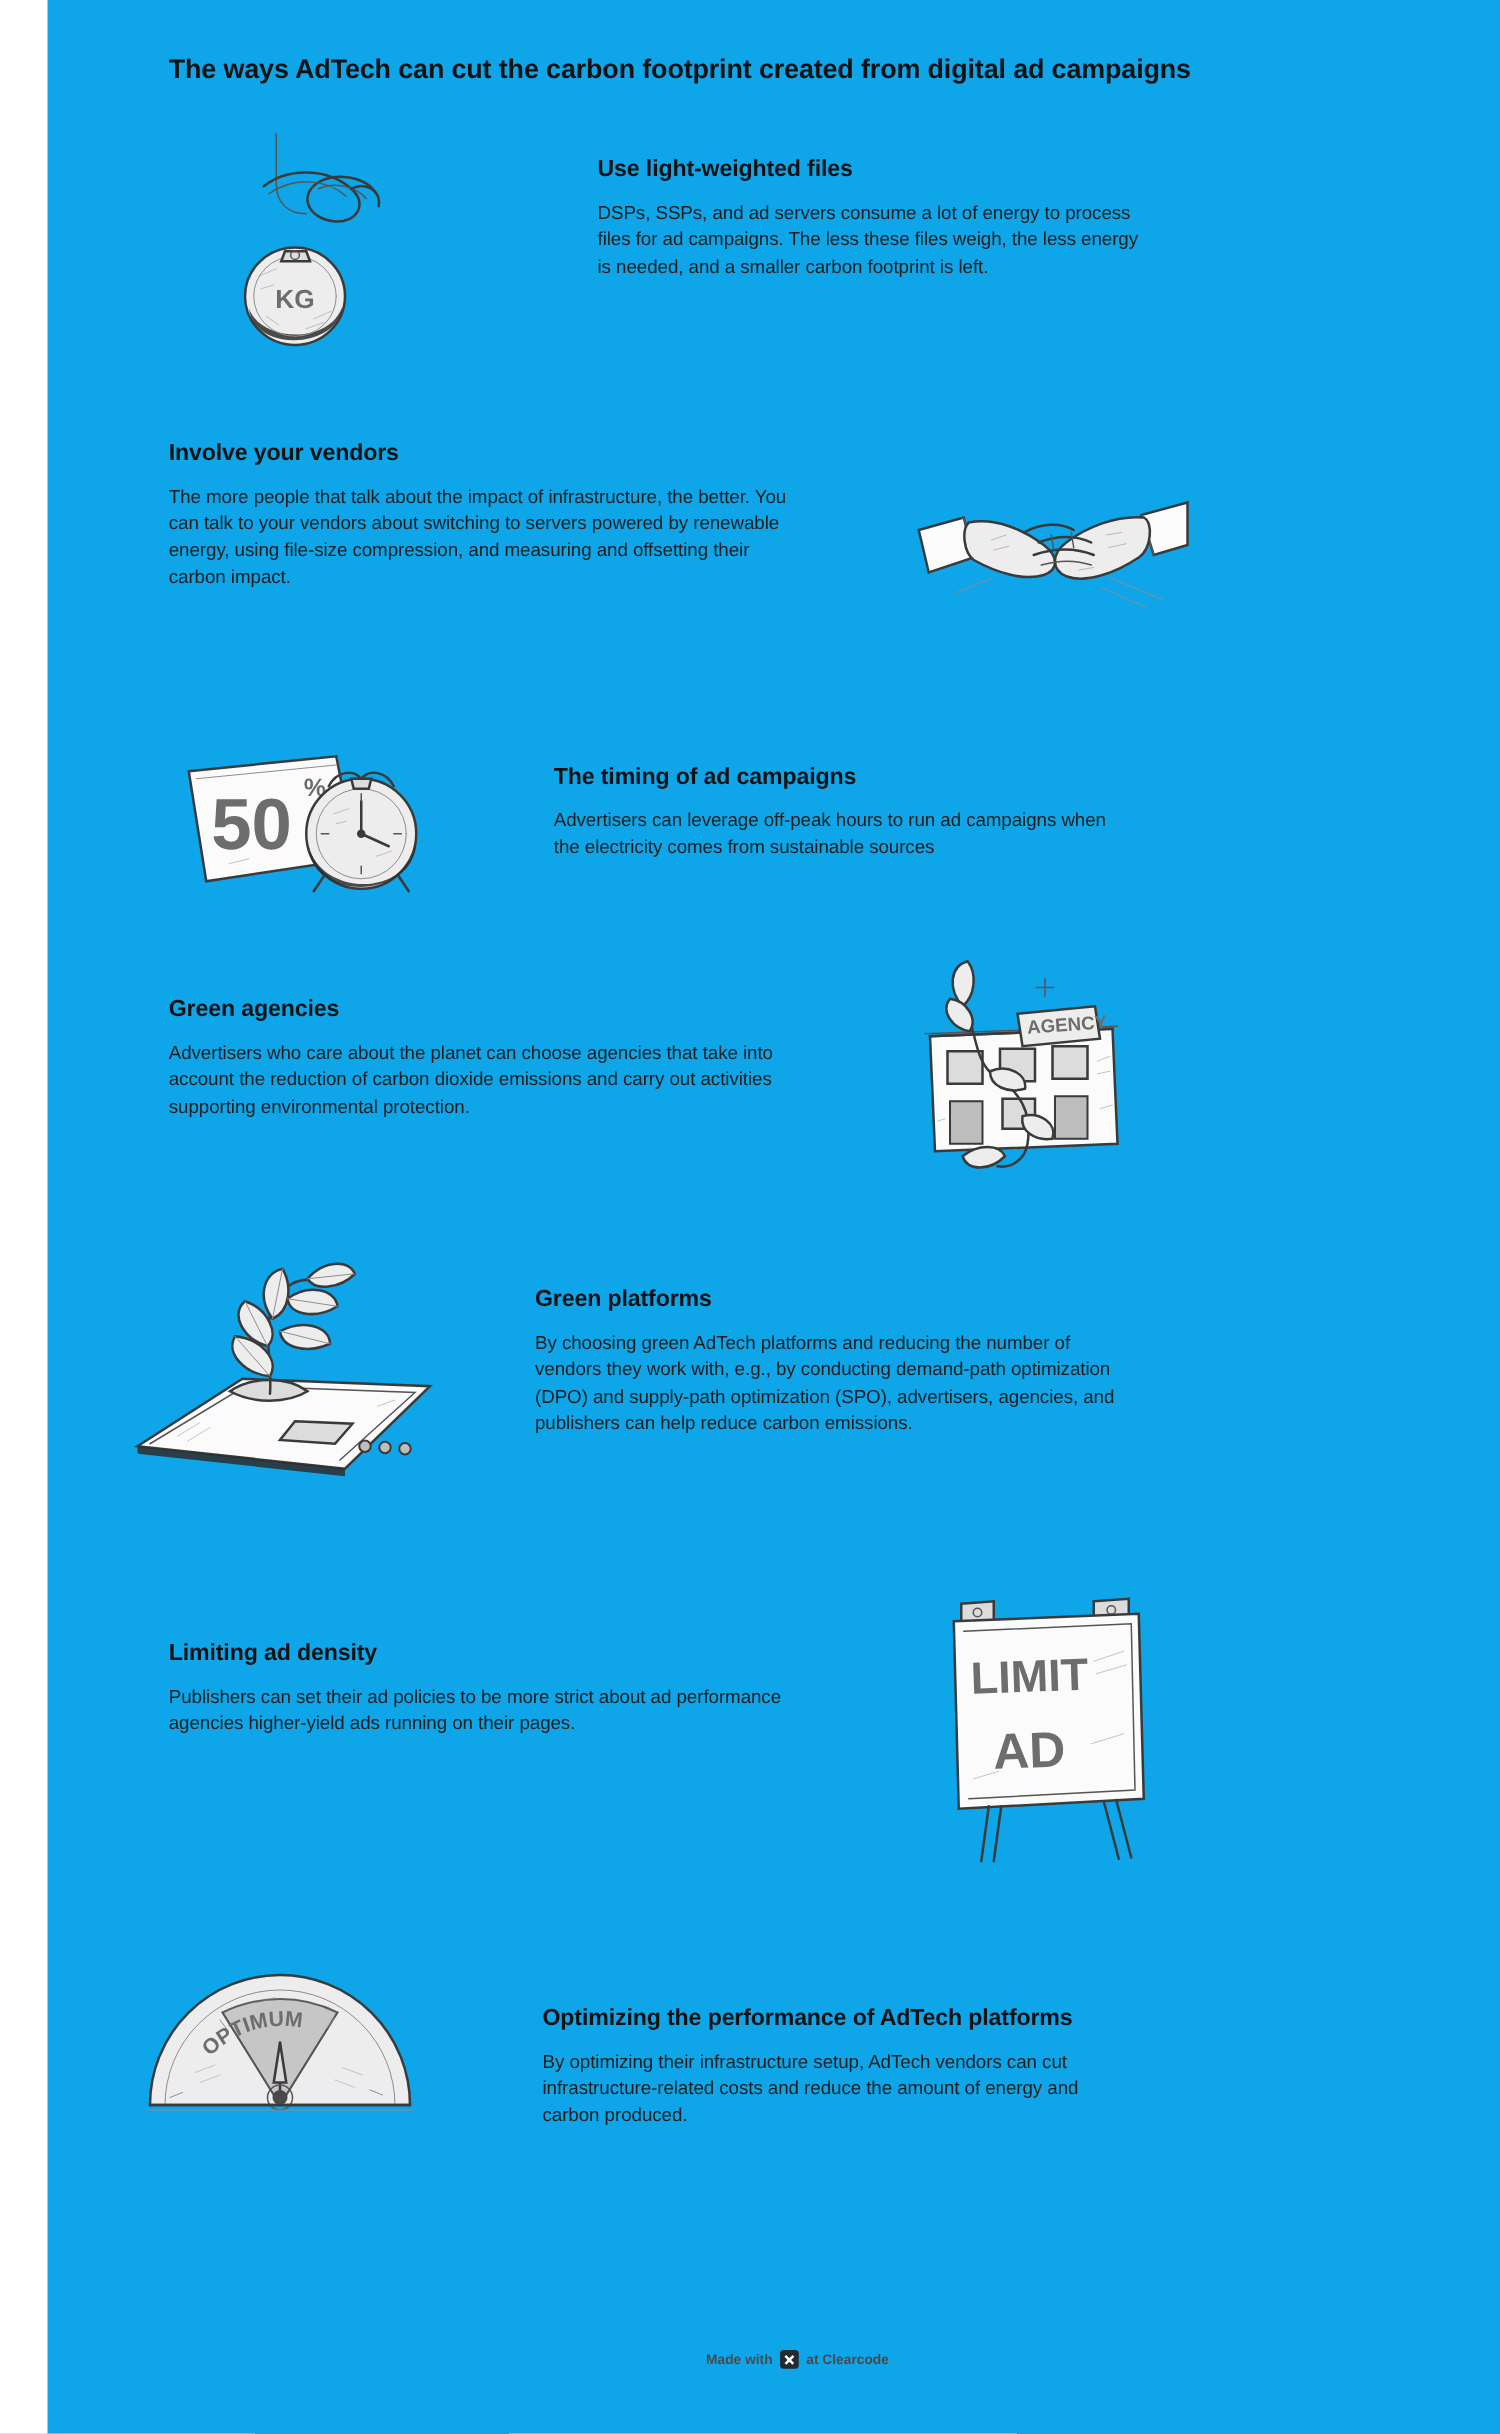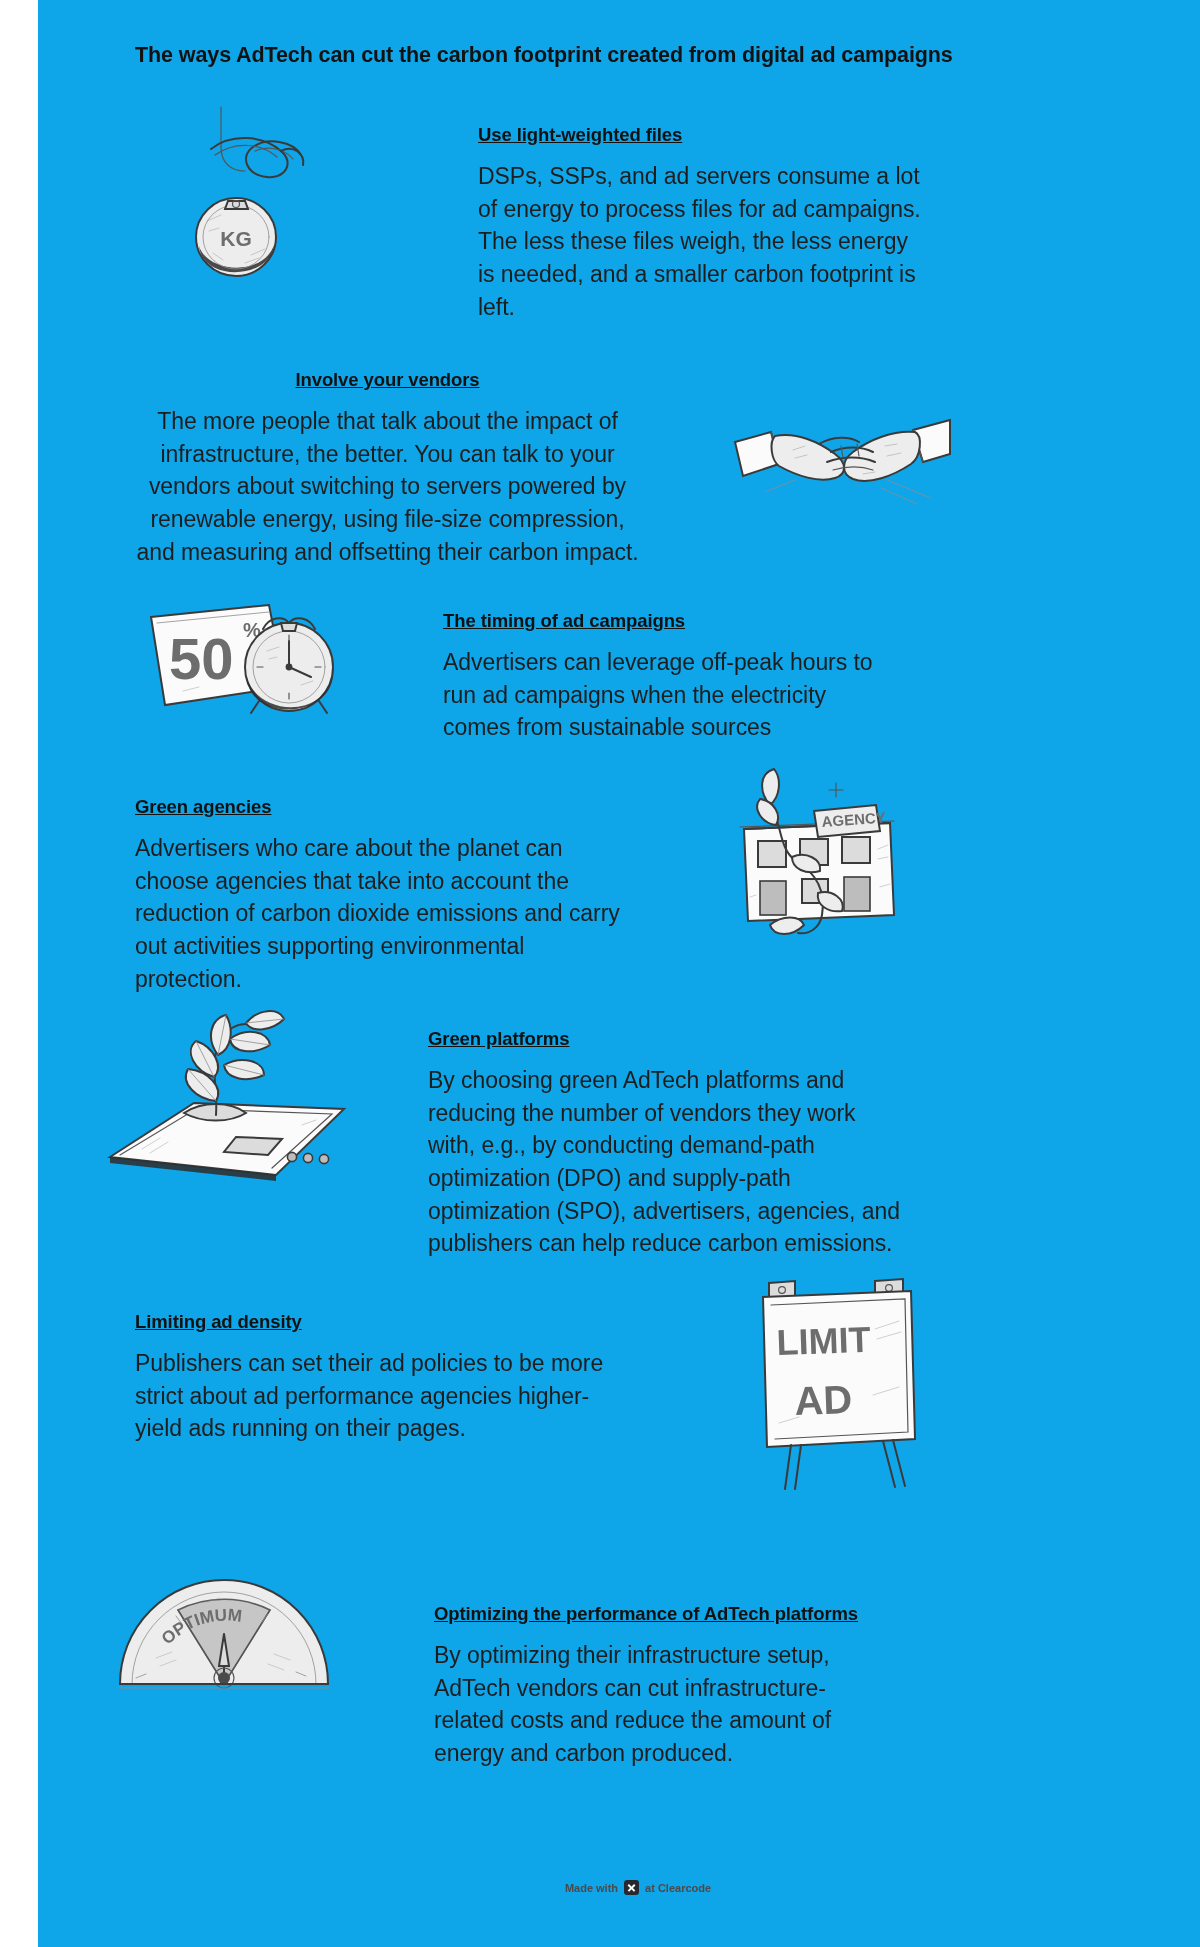--- a/index.html
+++ b/index.html
@@ -42,24 +42,23 @@
     position: relative;
   }
   .txt { flex: 1 1 auto; }
   .h {
     font-size: 18.5px;
     font-weight: bold;
     color: #121212;
     letter-spacing: -0.1px;
     margin: 0 0 14px 0;
     line-height: 1.25;
-    text-decoration: underline;
   }
   .p {
-    font-size: 23px;
+    font-size: 15px;
     font-weight: 400;
     color: #1e1e1e;
     line-height: 1.42;
     margin: 0;
     letter-spacing: -0.05px;
   }
   
   .footer {
     position: absolute;
     left: 0;
@@ -158,21 +157,21 @@
         </g>
       </svg>
     </div>
 
     <div class="txt" style="padding-left:93px; padding-top:18px; max-width:540px;">
       <div class="h">Use light-weighted files</div>
       <div class="p">DSPs, SSPs, and ad servers consume a lot of energy to process files for ad campaigns. The less these files weigh, the less energy is needed, and a smaller carbon footprint is left.</div>
     </div>
   </div>
 
-  <div class="row" style="left:97px; top:368px; width:1000px;text-align:center;">
+  <div class="row" style="left:97px; top:350px; width:1000px;">
 
     <div class="txt" style="padding-right:40px; max-width:545px;">
       <div class="h">Involve your vendors</div>
       <div class="p">The more people that talk about the impact of infrastructure, the better. You can talk to your vendors about switching to servers powered by renewable energy, using file-size compression, and measuring and offsetting their carbon impact.</div>
     </div>
 
     <div class="art sketch" style="width:215px; height:120px; margin-top:34px; margin-left:55px;">
       <svg width="215" height="120" viewBox="0 0 215 120">
 
         <path class="fill-w" d="M0 40 L36 30 L44 62 L8 74 Z"></path>

